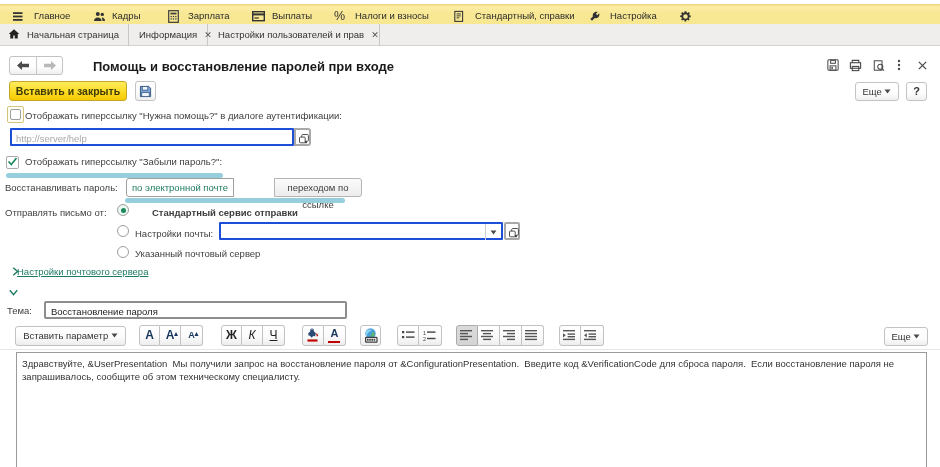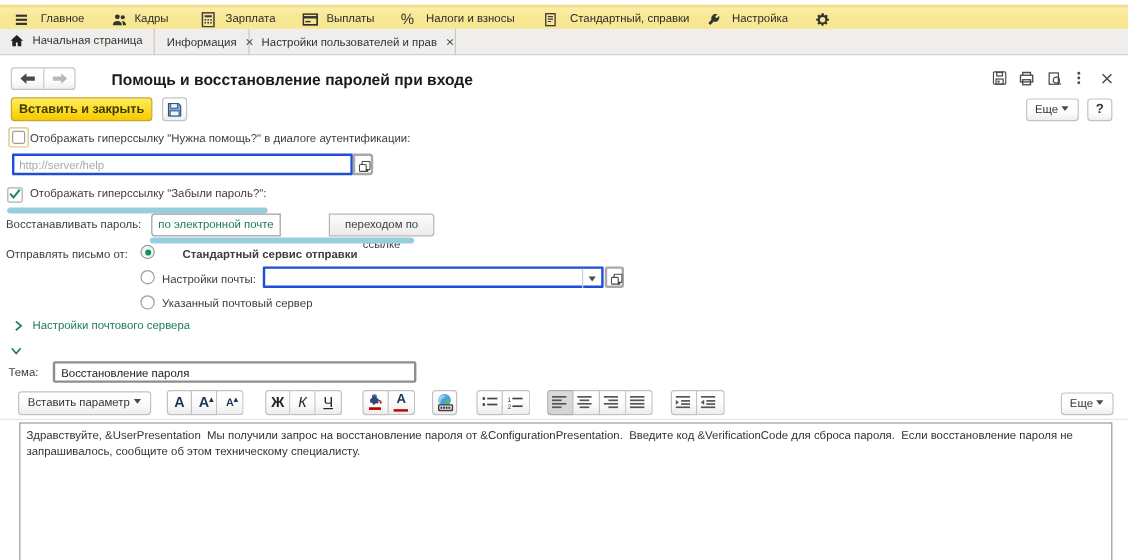--- a/index.html
+++ b/index.html
@@ -277,21 +277,21 @@
       </svg>
     </div>
   <div class="rad" style="left:117px; top:246px;"></div>
   <div class="lbl" style="left:135px; top:248px;">Указанный почтовый сервер</div>
 
   <div class="abs" style="left:12px; top:267px;">
       <svg width="7" height="9" viewBox="0 0 7 9">
         <path d="M1.2 0.8L5.6 4.5 1.2 8.2" fill="none" stroke="#1d7a63" stroke-width="1.4"></path>
       </svg>
     </div>
-  <div class="lbl grn" style="left:27px; top:266px;">Настройки почтового сервера</div>
+  <div class="lbl grn" style="left:17px; top:266px;text-decoration:underline;">Настройки почтового сервера</div>
   <div class="abs" style="left:9px; top:289px;">
       <svg width="9" height="7" viewBox="0 0 9 7">
         <path d="M0.8 1.2L4.5 5.6 8.2 1.2" fill="none" stroke="#1d7a63" stroke-width="1.4"></path>
       </svg>
     </div>
 
   <div class="lbl" style="left:7px; top:305px;">Тема:</div>
   <div class="inp" style="left:44px; top:301px; width:303px; height:18px; border-color:#8d8d8d; border-radius:2px;">
       <span style="position:absolute; left:5px; top:3px; font-size:9.5px; color:#222;">Восстановление пароля</span>
     </div>

